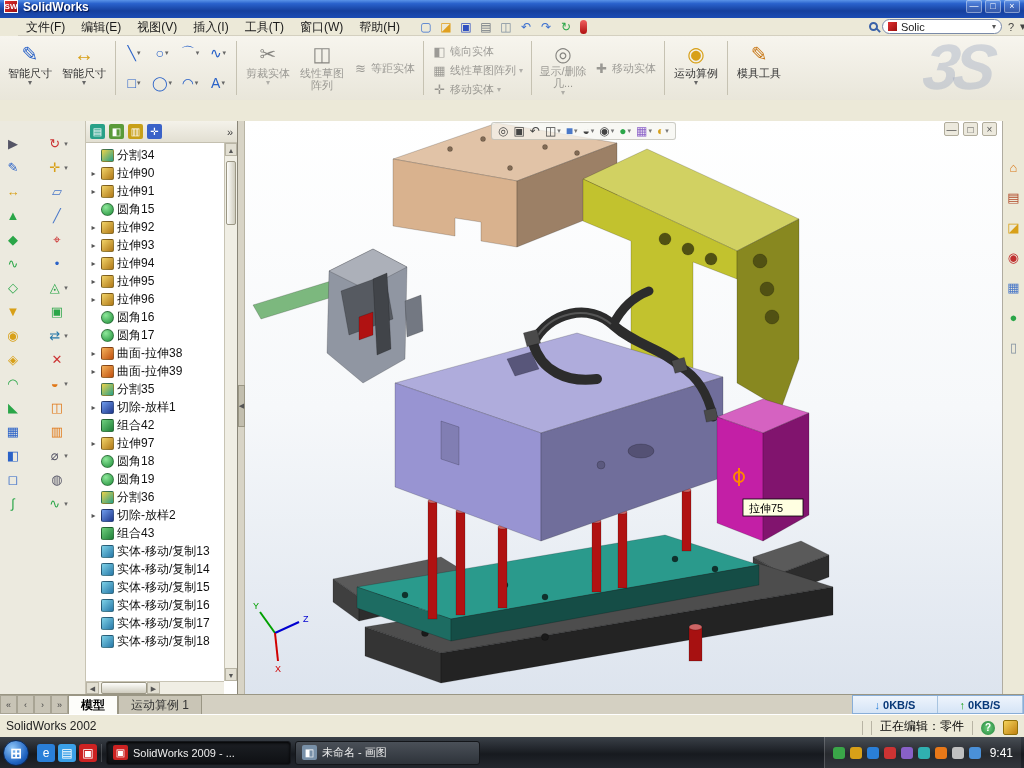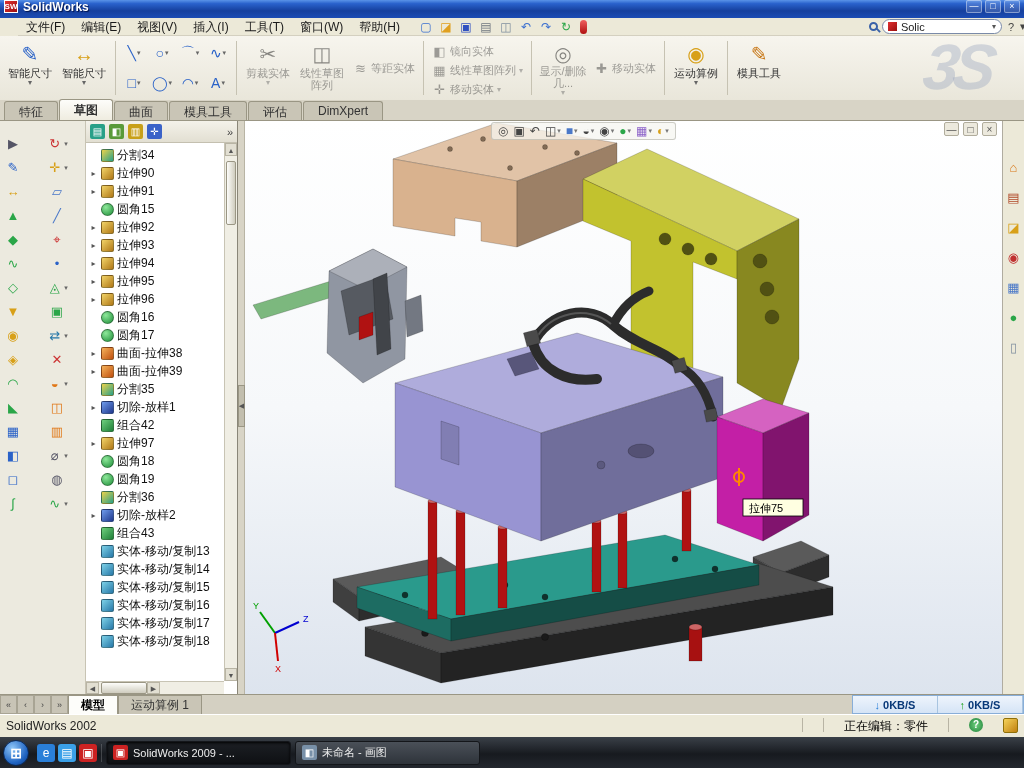--- a/index.html
+++ b/index.html
@@ -129,21 +129,21 @@
   .netwidget{position:absolute;right:0;top:0;height:19px;width:172px;display:flex;
     background:linear-gradient(#eef4fc,#d5e4f6);border:1px solid #88aed8;}
   .ncell{flex:1;display:flex;align-items:center;justify-content:center;gap:3px;border-right:1px solid #a8c4e0;}
   .narr{font-weight:bold;font-size:11px;}
   .ntext{color:#083878;font-size:11px;font-weight:bold;}
 
   
   .statusbar{position:absolute;left:0;top:714px;width:1024px;height:23px;background:#ece9d8;
     border-top:1px solid #fff;display:flex;align-items:center;padding:0 6px;}
   .stleft{color:#222;}
-  .stright{margin-left:auto;display:flex;align-items:flex-start;gap:20px;}
+  .stright{margin-left:auto;display:flex;align-items:flex-end;gap:8px;}
   .stsep{width:1px;height:14px;background:#b8b4a4;}
   .sthelp{width:14px;height:14px;border-radius:50%;background:radial-gradient(#6fd07e,#1f8038);color:#fff;
     font-size:10px;line-height:14px;text-align:center;font-weight:bold;}
   .stamber{width:15px;height:15px;background:linear-gradient(135deg,#f5d35a,#c08010);border:1px solid #907008;border-radius:2px;}
 
   
   .taskbar{position:absolute;left:0;top:737px;width:1024px;height:31px;
     background:linear-gradient(180deg,#3a4048 0%,#171a1f 55%,#23272e 100%);display:flex;align-items:center;gap:4px;padding:0 3px;}
   .startorb{width:26px;height:26px;border-radius:50%;background:radial-gradient(circle at 35% 30%,#8ec6f8,#1e62c0 65%,#0c3a80);
     border:1px solid #0a2a5a;color:#fff;font-size:14px;line-height:24px;text-align:center;font-weight:bold;}
@@ -320,28 +320,20 @@
     <div class="rsep"></div>
     <div class="rgroup">
       <div class="rbig">
         <span class="ric" style="color:#c87818">✎</span>
         <span class="rlabel">模具工具</span>
       </div>
     </div>
     <div class="watermark">3S</div>
   </div>
 
-  <div class="tabstrip" id="ctabs">
-      <span class="ctab">特征</span>
-      <span class="ctab active">草图</span>
-      <span class="ctab">曲面</span>
-      <span class="ctab">模具工具</span>
-      <span class="ctab">评估</span>
-      <span class="ctab">DimXpert</span>
-    </div>
 
   <div class="main">
     <div class="lefttools">
       <div class="lcol lcol1" id="lcol1">
           <span class="lrow">
             <span class="gicon" style="color: rgb(85, 85, 102);">▶</span>
           </span>
           <span class="lrow">
             <span class="gicon" style="color: rgb(42, 98, 200);">✎</span>
           </span>
@@ -844,15 +836,27 @@
     <span id="twins" style="display:flex;gap:4px;">
         <span class="twin active">
           <span class="twicon" style="background: rgb(204, 34, 34);">▣</span>
           <span class="twlabel">SolidWorks 2009 - ...</span>
         </span>
         <span class="twin">
           <span class="twicon" style="background: rgb(120, 144, 168);">◧</span>
           <span class="twlabel">未命名 - 画图</span>
         </span>
       </span>
+    <div class="tray" id="tray">
+      <span class="tdot" style="background: rgb(58, 166, 72);"></span>
+        <span class="tdot" style="background: rgb(216, 160, 24);"></span>
+        <span class="tdot" style="background: rgb(42, 127, 216);"></span>
+        <span class="tdot" style="background: rgb(204, 51, 51);"></span>
+        <span class="tdot" style="background: rgb(136, 96, 200);"></span>
+        <span class="tdot" style="background: rgb(48, 176, 176);"></span>
+        <span class="tdot" style="background: rgb(232, 120, 24);"></span>
+        <span class="tdot" style="background: rgb(192, 192, 192);"></span>
+        <span class="tdot" style="background: rgb(74, 144, 216);"></span>
+        <span class="clock">9:41</span>
+    </div>
   </div>
 
 </div>
 
 </body></html>

